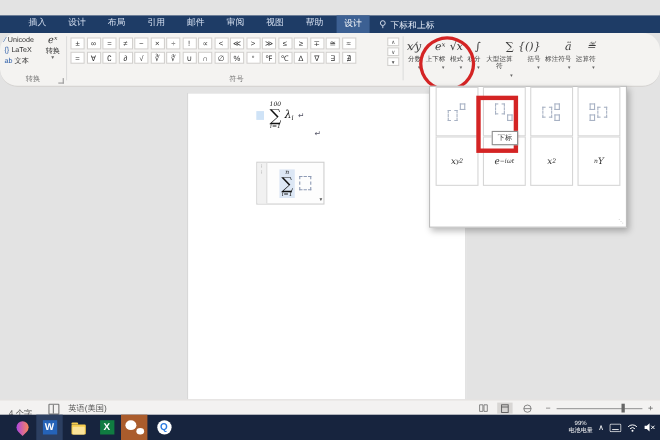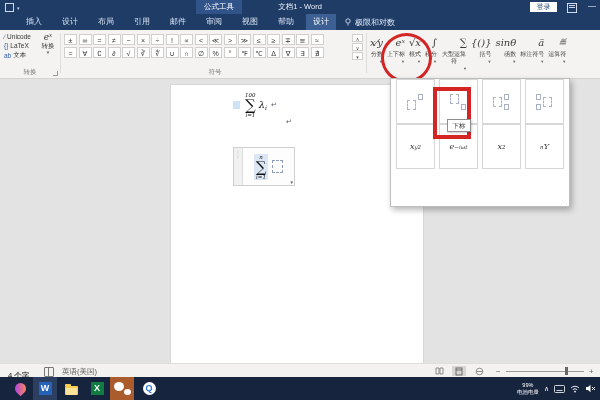--- a/index.html
+++ b/index.html
@@ -22,21 +22,21 @@
   .tb-min{position:absolute;left:588px;top:1px;color:#fff;font-size:8px;}
 
   
   .tabrow{position:absolute;left:0;top:14px;width:600px;height:16px;background:#1e3c66;display:flex;align-items:center;}
   .tabs-left{display:flex;margin-left:16px;}
   .tab{color:#d6e0f0;font-size:8px;padding:0 10px;line-height:16px;white-space:nowrap;font-family:Liberation Mono, monospace;}
   .tab-active{background:#3c6093;color:#fff;font-size:8px;padding:0 7px;line-height:16px;margin-left:2px;}
   .tellme{display:flex;align-items:center;gap:3px;margin-left:8px;color:#e5ecf7;font-size:8px;white-space:nowrap;}
 
   
-  .ribbon{position:absolute;left:0;top:30px;width:600px;height:48px;background:#f4f3f1;border-bottom:1px solid #d5d3d1;}
+  .ribbon{position:absolute;left:0;top:30px;width:600px;height:48px;background:#f4f3f1;border-bottom:1px solid #d5d3d1;border-radius:16px;}
   .vsep{position:absolute;top:3px;height:40px;width:1px;background:#ddd;}
   .g-convert{position:absolute;left:0;top:0;width:60px;height:48px;}
   .cv-row{position:absolute;left:4px;font-size:6.5px;color:#333;display:flex;gap:2px;align-items:center;white-space:nowrap;}
   .cv-ic{color:#2a5ca8;font-size:6.5px;}
   .cv-btn{position:absolute;left:37px;top:2px;width:22px;height:34px;text-align:center;color:#333;}
   .cv-ex{font-family:"DejaVu Serif",serif;font-style:italic;font-size:9px;}
   .cv-lbl{font-size:6.5px;}
   .caret{font-size:4.5px;color:#666;line-height:4px;}
   .grp-label{position:absolute;bottom:1px;left:0;right:0;text-align:center;font-size:6.5px;color:#777;}
   .dlg{position:absolute;right:2px;bottom:2px;width:4px;height:4px;border-right:1px solid #999;border-bottom:1px solid #999;}
@@ -100,21 +100,21 @@
   
   .red-circle{position:absolute;left:381px;top:33px;width:45px;height:44px;border:3px solid #d42424;
               border-radius:50%;z-index:60;}
   .red-rect{position:absolute;left:433px;top:87px;width:38px;height:52px;border:4px solid #d42424;z-index:90;box-sizing:border-box;}
   .tooltip{position:absolute;left:447px;top:119px;width:22px;height:11px;background:#fff;border:1px solid #8f8f8f;
            font-size:6.5px;color:#333;text-align:center;line-height:11px;z-index:95;box-shadow:1px 1px 2px rgba(0,0,0,.2);}
 
   
   .statusbar{position:absolute;left:0;top:363px;width:600px;height:14px;background:#f3f2f1;border-top:1px solid #e1dfdd;
              font-size:7.5px;color:#555;z-index:5;}
-  .sb-wc{position:absolute;left:8px;top:7px;font-weight:bold;}
+  .sb-wc{position:absolute;left:8px;top:7px;}
   .sb-proof{position:absolute;left:44px;top:3px;width:8px;height:8px;border:1px solid #777;border-radius:1px;}
   .sb-proof i{position:absolute;left:3px;top:0;bottom:0;width:1px;background:#777;}
   .sb-lang{position:absolute;left:62px;top:3px;text-align:right;}
   .sb-view{position:absolute;top:2px;width:14px;height:10px;display:flex;align-items:center;justify-content:center;}
   .sb-view svg{display:block;}
   .v-active{background:#d8d6d4;}
   .sb-zoomminus{position:absolute;left:496px;top:3px;color:#666;font-size:8px;}
   .sb-track{position:absolute;left:506px;top:7px;width:78px;height:1px;background:#9a9a9a;}
   .sb-handle{position:absolute;left:565px;top:3px;width:3px;height:8px;background:#666;}
   .sb-zoomplus{position:absolute;left:589px;top:3px;color:#666;font-size:8px;}
@@ -138,54 +138,40 @@
   .tray{position:absolute;right:4px;top:0;height:23px;display:flex;align-items:center;gap:5px;color:#fff;}
   .battery-txt{font-size:5.5px;line-height:6.5px;text-align:center;color:#fff;}
   .tray-chevron{font-size:7px;}
   .tray svg{display:block;}
 </style>
 </head>
 <body>
 
 <div class="screen">
 
-  <div class="titlebar">
-    <div class="qat">
-      <span class="save-ic"></span>
-      <span class="qat-caret">▾</span>
-    </div>
-    <div class="ctx-tab">公式工具</div>
-    <div class="doc-title">文档1 - Word</div>
-    <div class="signin">登录</div>
-    <div class="tb-book">
-        <span></span>
-        <span></span>
-      </div>
-    <div class="tb-min">—</div>
-  </div>
 
   <div class="tabrow">
     <div class="tabs-left">
 
     <span class="tab">插入</span>
         <span class="tab">设计</span>
         <span class="tab">布局</span>
         <span class="tab">引用</span>
         <span class="tab">邮件</span>
         <span class="tab">审阅</span>
         <span class="tab">视图</span>
         <span class="tab">帮助</span>
       </div>
     <span class="tab-active">设计</span>
     <span class="tellme">
       <svg width="8" height="9" viewBox="0 0 8 9">
         <circle cx="4" cy="3" r="2.2" fill="none" stroke="#e5ecf7" stroke-width="0.8"></circle>
         <line x1="4" y1="5.6" x2="4" y2="7.6" stroke="#e5ecf7" stroke-width="0.8"></line>
       </svg>
-      <span>极限和对数</span>
+      <span>下标和上标</span>
     </span>
   </div>
 
   <div class="ribbon">
 
     <div class="g-convert">
       <div class="cv-row" style="top:3px">
         <span class="cv-ic">∕</span>
         <span>Unicode</span>
       </div>
@@ -290,25 +276,20 @@
           <span class="st-label">大型运算符</span>
           <span class="st-caret">▼</span>
         </div>
 
         <div class="st-item">
           <span class="st-icon">{()}</span>
           <span class="st-label">括号</span>
           <span class="st-caret">▼</span>
         </div>
 
-        <div class="st-item">
-          <span class="st-icon">sinθ</span>
-          <span class="st-label">函数</span>
-          <span class="st-caret">▼</span>
-        </div>
 
         <div class="st-item">
           <span class="st-icon">ä</span>
           <span class="st-label">标注符号</span>
           <span class="st-caret">▼</span>
         </div>
 
 
         <div class="st-item">
           <span class="st-icon">≝</span>

